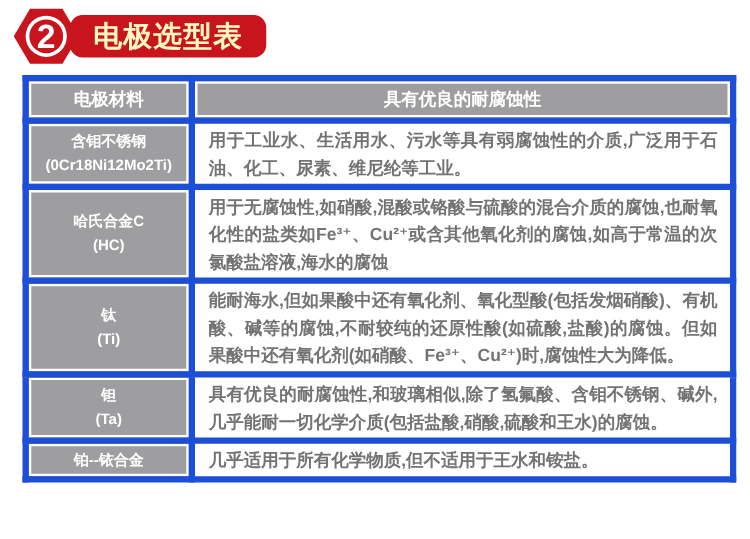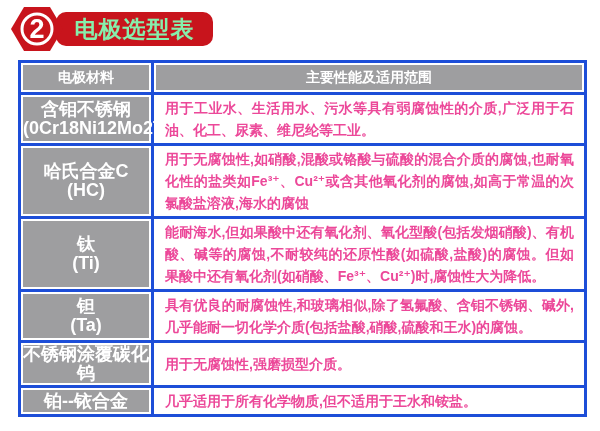--- a/index.html
+++ b/index.html
@@ -10,47 +10,47 @@
   }
   
   .hdr{position:relative;height:58px;}
   .banner{
     position:absolute;left:56px;top:12px;
     width:157px;height:34px;
     background:#c8141c;border-radius:10px;
     display:flex;align-items:center;justify-content:center;
   }
   .banner span{
-    color:#86efac;font-weight:bold;font-size:23px;letter-spacing:1px;
+    color:#fef9c3;font-weight:bold;font-size:23px;letter-spacing:1px;
   }
   .badge{position:absolute;left:11px;top:5px;width:52px;height:48px;z-index:2;}
   
   table.sel{
     margin:2px 16px 0 18px;
     width:566px;
     border-collapse:collapse;
     table-layout:fixed;
     border:2px solid #3c3c3c;
   }
   table.sel col.c1{width:133px;}
   table.sel col.c2{width:433px;}
   table.sel th, table.sel td{
-    border:3px solid #1d4ed8;
+    border:5px solid #1d4ed8;
     vertical-align:middle;
   }
   th.gray, td.mat{
     background:#9e9ea0;
     box-shadow:inset 0 0 0 2px #ffffff;
     color:#ffffff;font-weight:bold;text-align:center;
   }
   th.gray{font-size:14px;height:27px;}
-  td.mat{font-size:18px;line-height:19px;padding:2px 2px;}
+  td.mat{font-size:12px;line-height:19px;padding:2px 2px;}
   td.desc{
     padding:2px 10px 2px 11px;
-    font-size:14px;font-weight:bold;color:#ec4899;
+    font-size:14px;font-weight:bold;color:#737373;
     line-height:22px;text-align:justify;
   }
   tr.h2l{height:48px;}
   tr.h3l{height:70px;margin-top:48px;}
   tr.h1l{height:26px;}
 </style>
 </head>
 <body>
 
 <div class="hdr">
@@ -65,21 +65,21 @@
 </div>
 
 <table class="sel">
   <colgroup>
       <col class="c1">
       <col class="c2">
     </colgroup>
   <tbody>
       <tr>
     <th class="gray">电极材料</th>
-    <th class="gray">主要性能及适用范围</th>
+    <th class="gray">具有优良的耐腐蚀性</th>
   </tr>
   <tr class="h2l">
     <td class="mat">
       <div>含钼不锈钢</div>
       <div>(0Cr18Ni12Mo2Ti)</div>
     </td>
     <td class="desc">用于工业水、生活用水、污水等具有弱腐蚀性的介质,广泛用于石油、化工、尿素、维尼纶等工业。</td>
   </tr>
   <tr class="h3l">
     <td class="mat">
@@ -97,24 +97,18 @@
   </tr>
   <tr class="h2l">
     <td class="mat">
       <div>钽</div>
       <div>(Ta)</div>
     </td>
     <td class="desc">具有优良的耐腐蚀性,和玻璃相似,除了氢氟酸、含钼不锈钢、碱外,几乎能耐一切化学介质(包括盐酸,硝酸,硫酸和王水)的腐蚀。</td>
   </tr>
   <tr class="h1l">
     <td class="mat">
-      <div>不锈钢涂覆碳化钨</div>
-    </td>
-    <td class="desc">用于无腐蚀性,强磨损型介质。</td>
-  </tr>
-  <tr class="h1l">
-    <td class="mat">
       <div>铂--铱合金</div>
     </td>
     <td class="desc">几乎适用于所有化学物质,但不适用于王水和铵盐。</td>
   </tr>
 </tbody>
   </table>
 
 </body></html>

